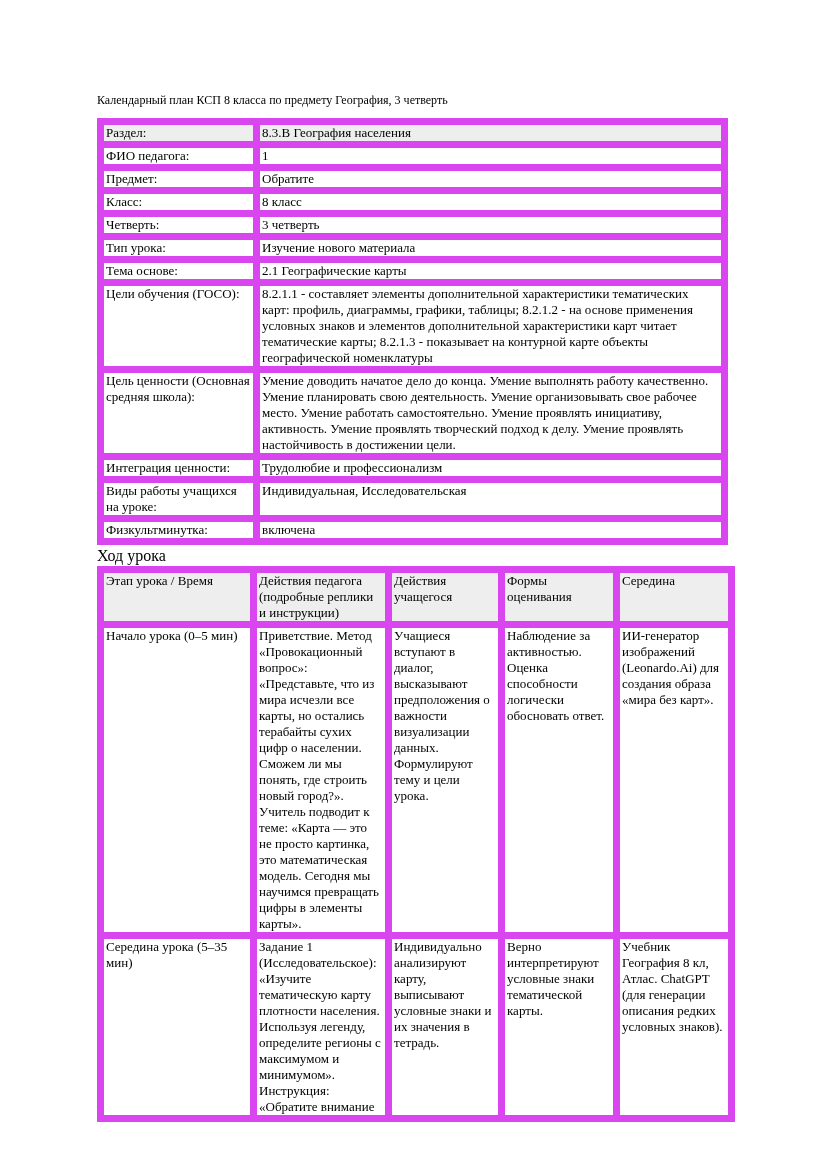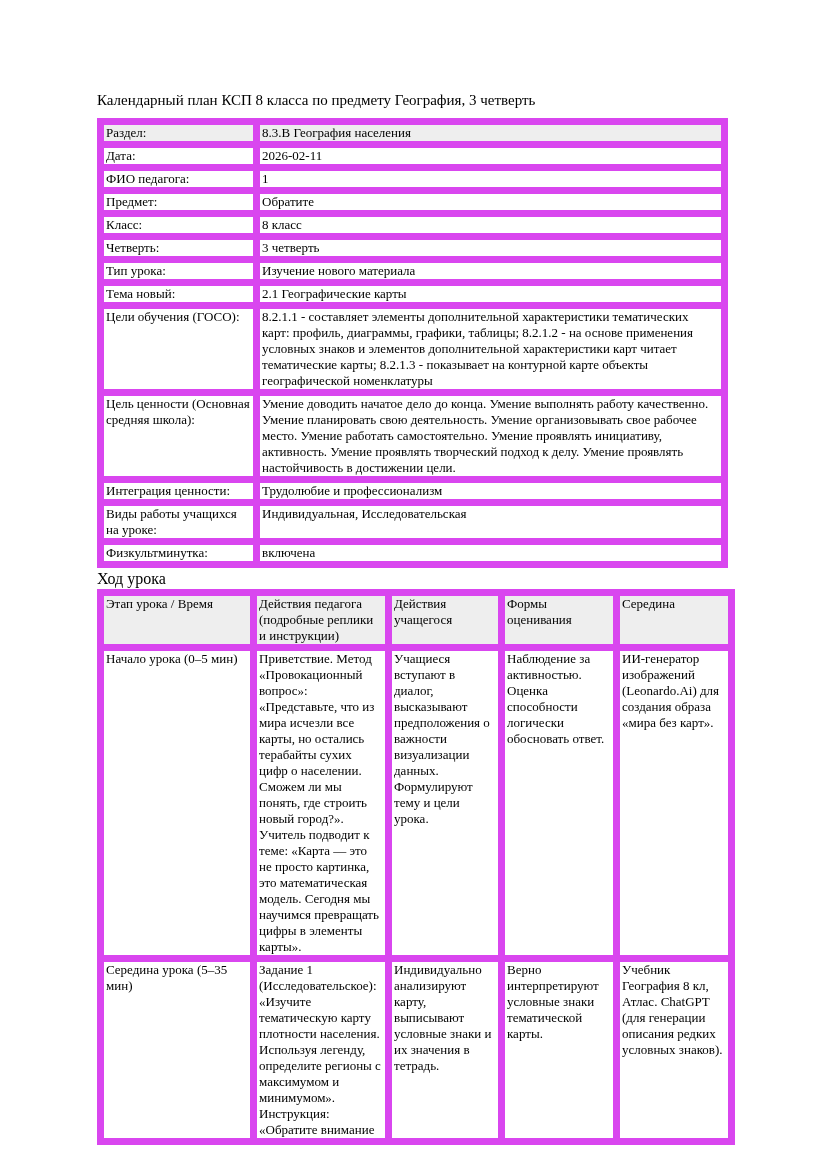--- a/index.html
+++ b/index.html
@@ -11,21 +11,21 @@
     font-family: "Liberation Serif", "DejaVu Serif", serif;
     font-size: 13px;
   }
   .page {
     position: absolute;
     left: 97px; top: 92px;
     width: 631px;
   }
   .doc-title {
     margin: 0 0 10px 0;
-    font-size: 15px;
+    font-size: 12px;
     line-height: 16px;
     font-weight: normal;
   }
   table {
     border-collapse: collapse;
     table-layout: fixed;
     width: 631px;
   }
   td, th {
     border: 7px solid #d946ef;
@@ -61,45 +61,41 @@
     <colgroup>
         <col class="info-col-label">
         <col>
       </colgroup>
     <tbody>
       <tr class="hl">
         <td>Раздел:</td>
         <td>8.3.В География населения</td>
       </tr>
       <tr>
-        <td>Дата:</td>
-        <td>2026-02-11</td>
-      </tr>
-      <tr>
         <td>ФИО педагога:</td>
         <td>1</td>
       </tr>
       <tr>
         <td>Предмет:</td>
         <td>Обратите</td>
       </tr>
       <tr>
         <td>Класс:</td>
         <td>8 класс</td>
       </tr>
       <tr>
         <td>Четверть:</td>
         <td>3 четверть</td>
       </tr>
       <tr>
         <td>Тип урока:</td>
         <td>Изучение нового материала</td>
       </tr>
       <tr>
-        <td>Тема новый:</td>
+        <td>Тема основе:</td>
         <td>2.1 Географические карты</td>
       </tr>
       <tr>
         <td>Цели обучения (ГОСО):</td>
         <td>8.2.1.1 - составляет элементы дополнительной характеристики тематических карт: профиль, диаграммы, графики, таблицы; 8.2.1.2 - на основе применения условных знаков и элементов дополнительной характеристики карт читает тематические карты; 8.2.1.3 - показывает на контурной карте объекты географической номенклатуры</td>
       </tr>
       <tr>
         <td>Цель ценности (Основная средняя школа):</td>
         <td>Умение доводить начатое дело до конца. Умение выполнять работу качественно. Умение планировать свою деятельность. Умение организовывать свое рабочее место. Умение работать самостоятельно. Умение проявлять инициативу, активность. Умение проявлять творческий подход к делу. Умение проявлять настойчивость в достижении цели.</td>
       </tr>

